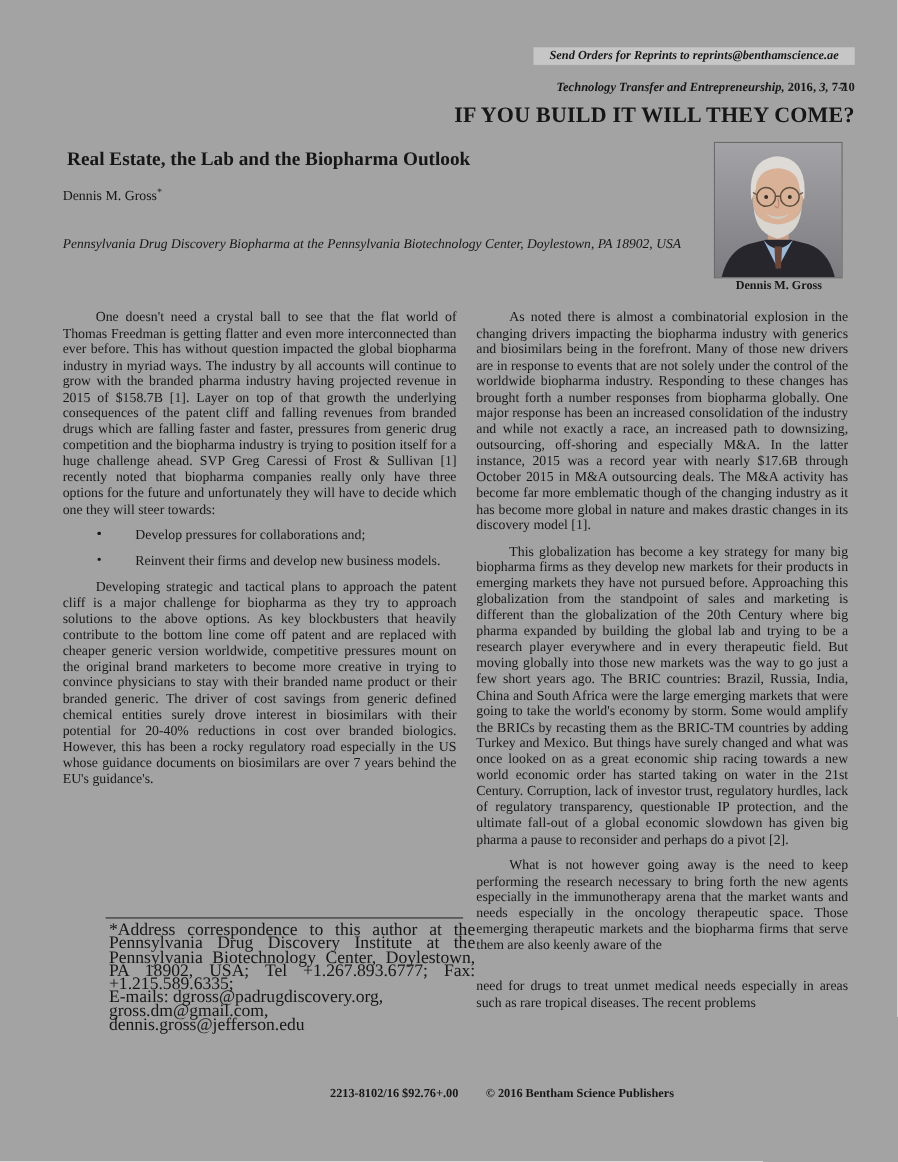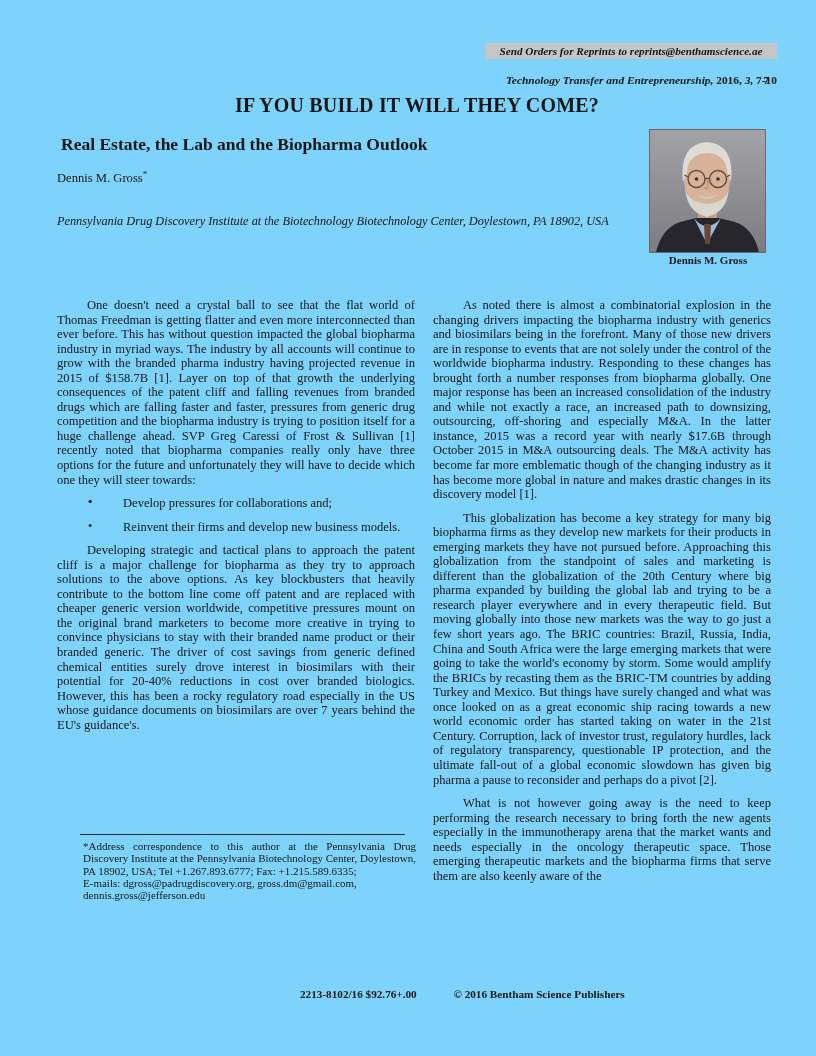--- a/index.html
+++ b/index.html
@@ -1,17 +1,17 @@
 <!DOCTYPE html>
 <html><head>
 <meta charset="utf-8">
 <style>
   html,body{margin:0;padding:0;background:#ffffff;}
   .page{
-    position:relative;width:816px;height:1056px;background:#7dd3fc;
+    position:relative;width:816px;height:1056px;background:#a3a3a3;
     font-family:"Liberation Serif","DejaVu Serif",serif;color:#161616;
     overflow:hidden;
   }
   .reprint-bar{
     position:absolute;left:485px;top:43px;width:292px;height:16px;
     background:#c6c6c6;text-align:center;line-height:16px;
     font-size:11.2px;font-weight:bold;font-style:italic;white-space:nowrap;
   }
   .journal-line{
     position:absolute;left:57px;top:74px;width:720px;height:14px;
@@ -34,64 +34,64 @@
     font-size:12.3px;font-style:italic;text-align:justify;line-height:14.6px;
   }
   .photo-frame{
     position:absolute;left:650px;top:130px;width:115px;height:122px;
     outline:1px solid #6a6a6a;
   }
   .photo-caption{
     position:absolute;left:648px;top:254px;width:120px;
     text-align:center;font-size:11px;font-weight:bold;
   }
-  .col{position:absolute;top:298px;font-size:12.55px;line-height:14.55px;text-align:justify;}
+  .col{position:absolute;top:281px;font-size:12.55px;line-height:14.55px;text-align:justify;}
   .col-left{left:57px;width:358px;}
   .col-right{left:433px;width:338px;}
   .col p{margin:0 0 9px 0;text-indent:30px;}
   .col p.cont{text-indent:0;margin-top:23px;}
   .bullet-item{position:relative;padding-left:66px;margin:0 0 9px 0;text-align:justify;}
   .bullet-dot{position:absolute;left:31px;top:-1px;}
   .footnote{
-    position:absolute;left:80px;top:834px;width:336px;
-    font-size:11px;line-height:12.3px;
+    position:absolute;left:96px;top:834px;width:336px;
+    font-size:16px;line-height:12.3px;
   }
   .footnote-rule{width:325px;border:none;border-top:1.2px solid #2a2a2a;margin:0 0 5px 0;}
   .footnote-address{text-align:justify;margin:0 0 0 3px;}
   .footnote-emails{margin:0 0 0 3px;white-space:pre-line;}
   .footer{
     position:absolute;left:300px;top:988px;white-space:nowrap;
     font-size:11.2px;font-weight:bold;
   }
-  .footer .copyright{margin-left:34px;}
+  .footer .copyright{margin-left:22px;}
 </style>
 </head>
 <body>
 
 <div class="page">
 
   <div class="reprint-bar">Send Orders for Reprints to reprints@benthamscience.ae</div>
 
   <div class="journal-line">
     <span class="it">Technology Transfer and Entrepreneurship,</span>
     <span>2016,</span>
     <span class="it">3,</span>
     <span>7-10</span>
     <span class="page-number">7</span>
   </div>
 
-  <h1 class="title" style="margin:0;">IF YOU BUILD IT WILL THEY COME?</h1>
+  <h1 class="title" style="margin:0;text-align:right;">IF YOU BUILD IT WILL THEY COME?</h1>
 
   <h2 class="subtitle" style="margin:4px;">Real Estate, the Lab and the Biopharma Outlook</h2>
 
   <div class="author-line">
     <span>Dennis M. Gross</span><sup>*</sup>
   </div>
 
-  <div class="affiliation">Pennsylvania Drug Discovery Institute at the Biotechnology Biotechnology Center, Doylestown, PA 18902, USA</div>
+  <div class="affiliation">Pennsylvania Drug Discovery Biopharma at the Pennsylvania Biotechnology Center, Doylestown, PA 18902, USA</div>
 
   <div class="photo-frame">
     <svg width="115" height="122" viewBox="0 0 115 122" xmlns="http://www.w3.org/2000/svg">
       <defs>
         <linearGradient id="bgGrad" x1="0" y1="0" x2="0" y2="1">
           <stop offset="0" stop-color="#a3a3a7"></stop>
           <stop offset="1" stop-color="#7d7d81"></stop>
         </linearGradient>
       </defs>
       <rect x="0" y="0" width="115" height="122" fill="url(#bgGrad)"></rect>
@@ -139,20 +139,21 @@
       <span class="bullet-dot">•</span>
       <span>Reinvent their firms and develop new business models.</span>
     </div>
     <p>Developing strategic and tactical plans to approach the patent cliff is a major challenge for biopharma as they try to approach solutions to the above options. As key blockbusters that heavily contribute to the bottom line come off patent and are replaced with cheaper generic version worldwide, competitive pressures mount on the original brand marketers to become more creative in trying to convince physicians to stay with their branded name product or their branded generic. The driver of cost savings from generic defined chemical entities surely drove interest in biosimilars with their potential for 20-40% reductions in cost over branded biologics. However, this has been a rocky regulatory road especially in the US whose guidance documents on biosimilars are over 7 years behind the EU's guidance's.</p>
   </div>
 
   <div class="col col-right">
     <p>As noted there is almost a combinatorial explosion in the changing drivers impacting the biopharma industry with generics and biosimilars being in the forefront. Many of those new drivers are in response to events that are not solely under the control of the worldwide biopharma industry. Responding to these changes has brought forth a number responses from biopharma globally. One major response has been an increased consolidation of the industry and while not exactly a race, an increased path to downsizing, outsourcing, off-shoring and especially M&amp;A. In the latter instance, 2015 was a record year with nearly $17.6B through October 2015 in M&amp;A outsourcing deals. The M&amp;A activity has become far more emblematic though of the changing industry as it has become more global in nature and makes drastic changes in its discovery model [1].</p>
     <p>This globalization has become a key strategy for many big biopharma firms as they develop new markets for their products in emerging markets they have not pursued before. Approaching this globalization from the standpoint of sales and marketing is different than the globalization of the 20th Century where big pharma expanded by building the global lab and trying to be a research player everywhere and in every therapeutic field. But moving globally into those new markets was the way to go just a few short years ago. The BRIC countries: Brazil, Russia, India, China and South Africa were the large emerging markets that were going to take the world's economy by storm. Some would amplify the BRICs by recasting them as the BRIC-TM countries by adding Turkey and Mexico. But things have surely changed and what was once looked on as a great economic ship racing towards a new world economic order has started taking on water in the 21st Century. Corruption, lack of investor trust, regulatory hurdles, lack of regulatory transparency, questionable IP protection, and the ultimate fall-out of a global economic slowdown has given big pharma a pause to reconsider and perhaps do a pivot [2].</p>
     <p>What is not however going away is the need to keep performing the research necessary to bring forth the new agents especially in the immunotherapy arena that the market wants and needs especially in the oncology therapeutic space. Those emerging therapeutic markets and the biopharma firms that serve them are also keenly aware of the</p>
+    <p class="cont">need for drugs to treat unmet medical needs especially in areas such as rare tropical diseases. The recent problems</p>
   </div>
 
   <div class="footnote">
     <hr class="footnote-rule">
     <p class="footnote-address">*Address correspondence to this author at the Pennsylvania Drug Discovery Institute at the Pennsylvania Biotechnology Center, Doylestown, PA 18902, USA; Tel +1.267.893.6777; Fax: +1.215.589.6335;</p>
     <p class="footnote-emails">E-mails: dgross@padrugdiscovery.org, gross.dm@gmail.com,
 dennis.gross@jefferson.edu</p>
   </div>
 
   <div class="footer">

